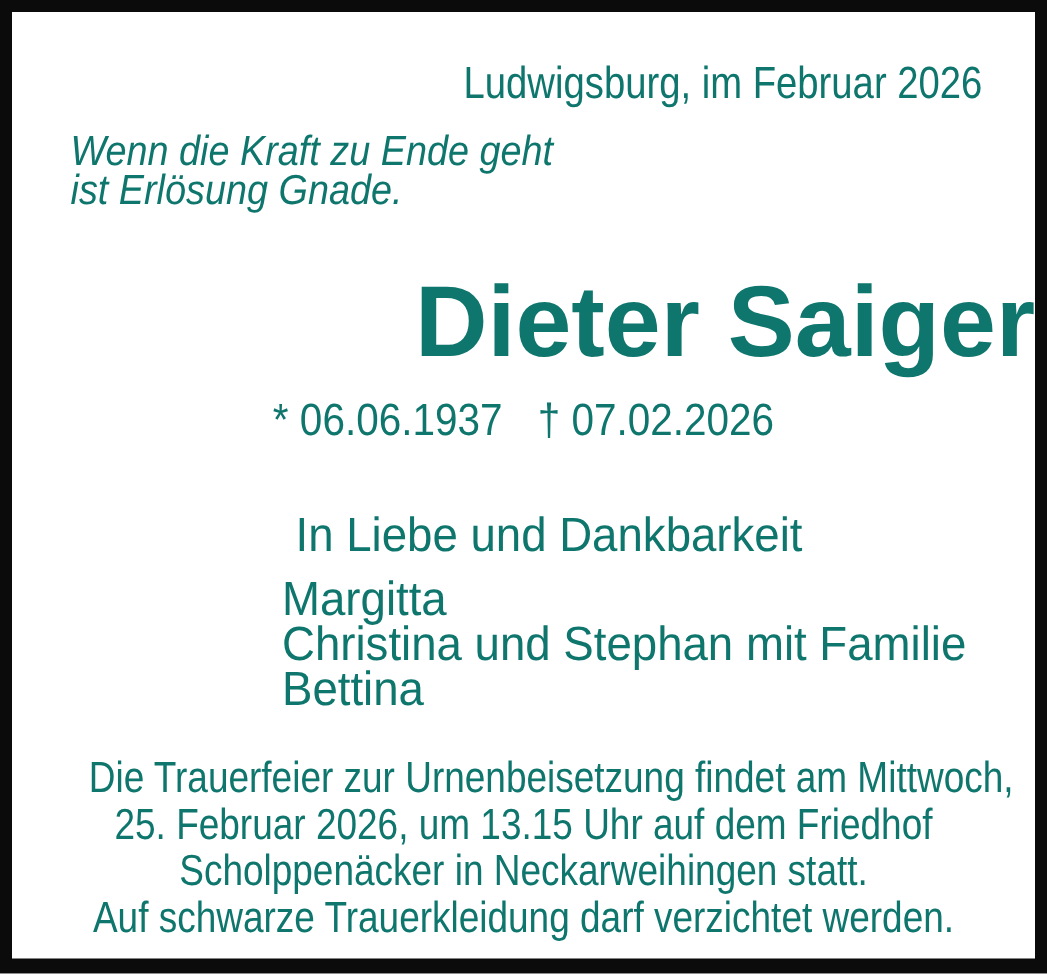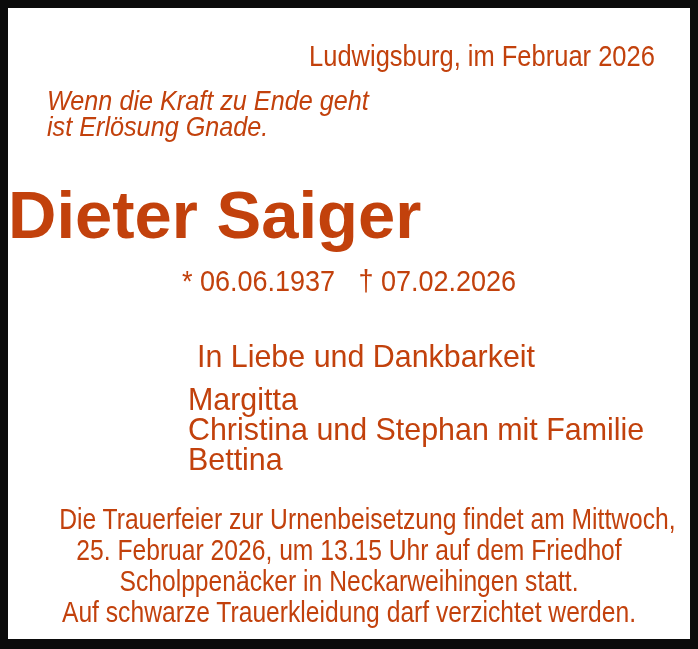--- a/index.html
+++ b/index.html
@@ -6,21 +6,21 @@
   .page {
     position: relative;
     width: 698px;
     height: 649px;
     box-sizing: border-box;
     background: #ffffff;
     border-style: solid;
     border-color: #0b0b0b;
     border-width: 8px 8px 10px 8px;
     font-family: "Liberation Sans", "DejaVu Sans", sans-serif;
-    color: #c2410c;
+    color: #0f766e;
     overflow: hidden;
   }
   .dateline {
     position: absolute;
     top: 30px;
     right: 35px;
     font-size: 30px;
     line-height: 1.2;
     white-space: nowrap;
     transform: scaleX(0.85);
@@ -36,21 +36,21 @@
     white-space: nowrap;
     transform: scaleX(0.9);
     transform-origin: left center;
   }
   .name {
     position: absolute;
     top: 168px;
     left: 0;
     width: 100%;
     margin: 0;
-    text-align: left;
+    text-align: right;
     font-size: 67px;
     font-weight: bold;
     letter-spacing: 0;
     white-space: nowrap;
   }
   .dates {
     position: absolute;
     top: 255px;
     left: 0;
     width: 100%;

